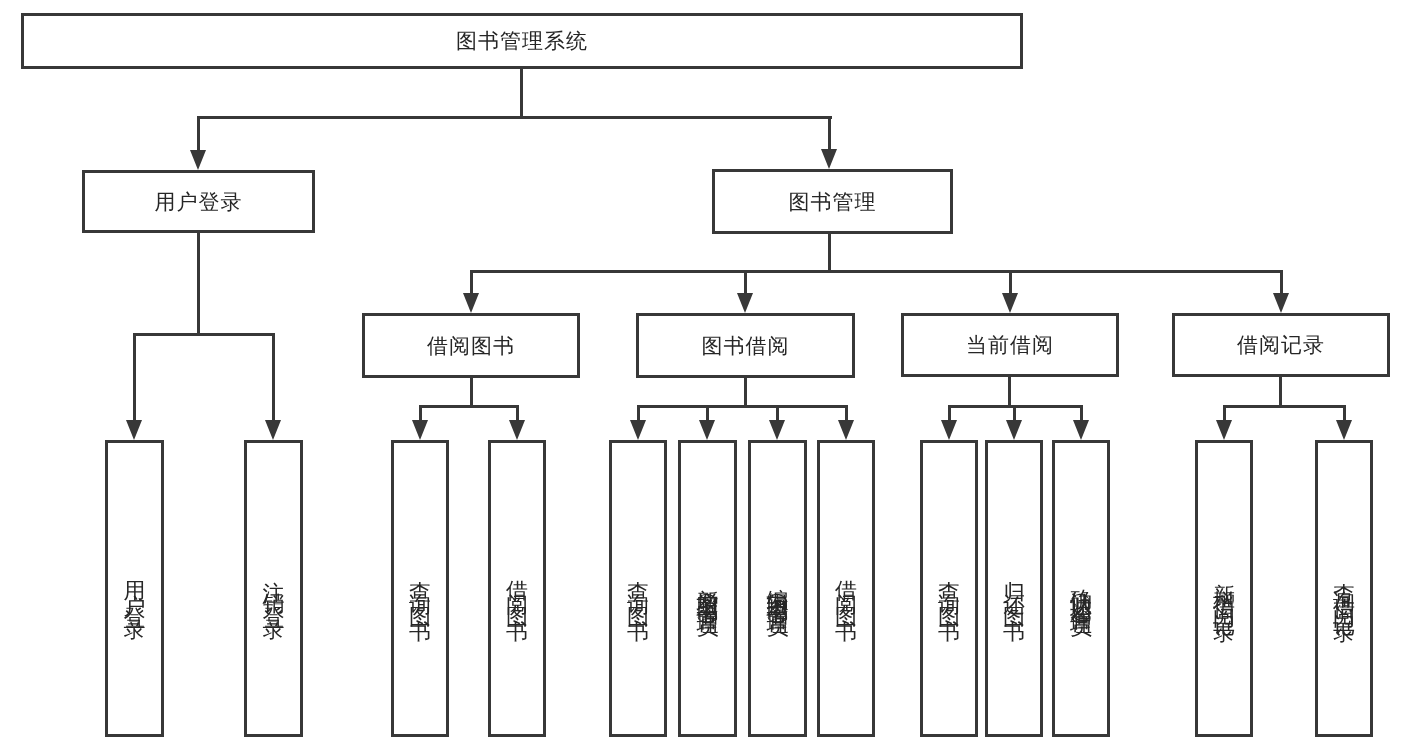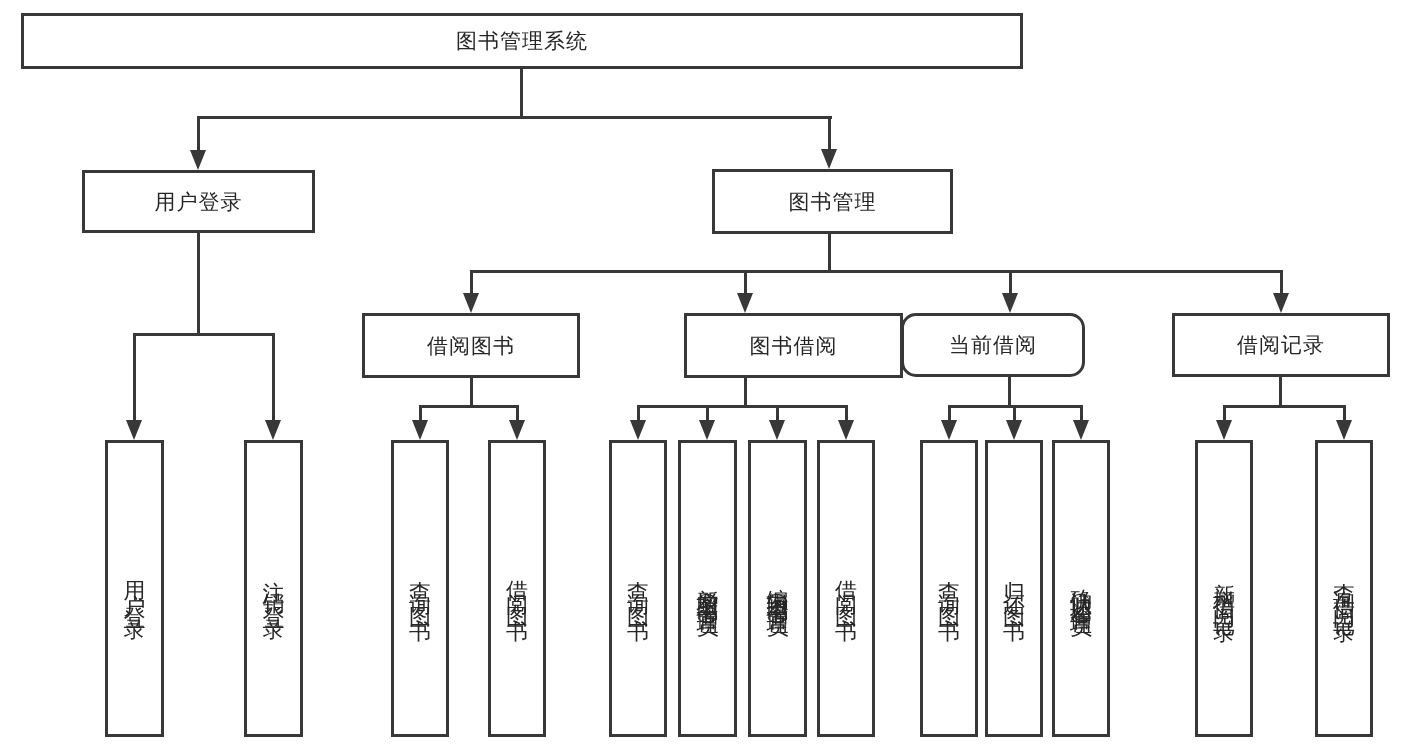--- a/index.html
+++ b/index.html
@@ -60,24 +60,24 @@
   <div class="node" style="left:82px;top:170px;width:233px;height:63px;">
     <span>用户登录</span>
   </div>
   <div class="node" style="left:712px;top:169px;width:241px;height:65px;">
     <span>图书管理</span>
   </div>
 
   <div class="node" style="left:362px;top:313px;width:218px;height:65px;">
     <span>借阅图书</span>
   </div>
-  <div class="node" style="left:636px;top:313px;width:219px;height:65px;margin-left:48px;">
+  <div class="node" style="left:636px;top:313px;width:219px;height:65px;">
     <span>图书借阅</span>
   </div>
-  <div class="node" style="left:901px;top:313px;width:184px;height:64px;border-radius:15px;">
+  <div class="node" style="left:901px;top:313px;width:218px;height:64px;">
     <span>当前借阅</span>
   </div>
   <div class="node" style="left:1172px;top:313px;width:218px;height:64px;">
     <span>借阅记录</span>
   </div>
 
   <div class="node leaf" style="left:105px;top:440px;width:59px;height:297px;">
     <span class="vtext sp-wide">用户登录</span>
   </div>
   <div class="node leaf" style="left:244px;top:440px;width:59px;height:297px;">

